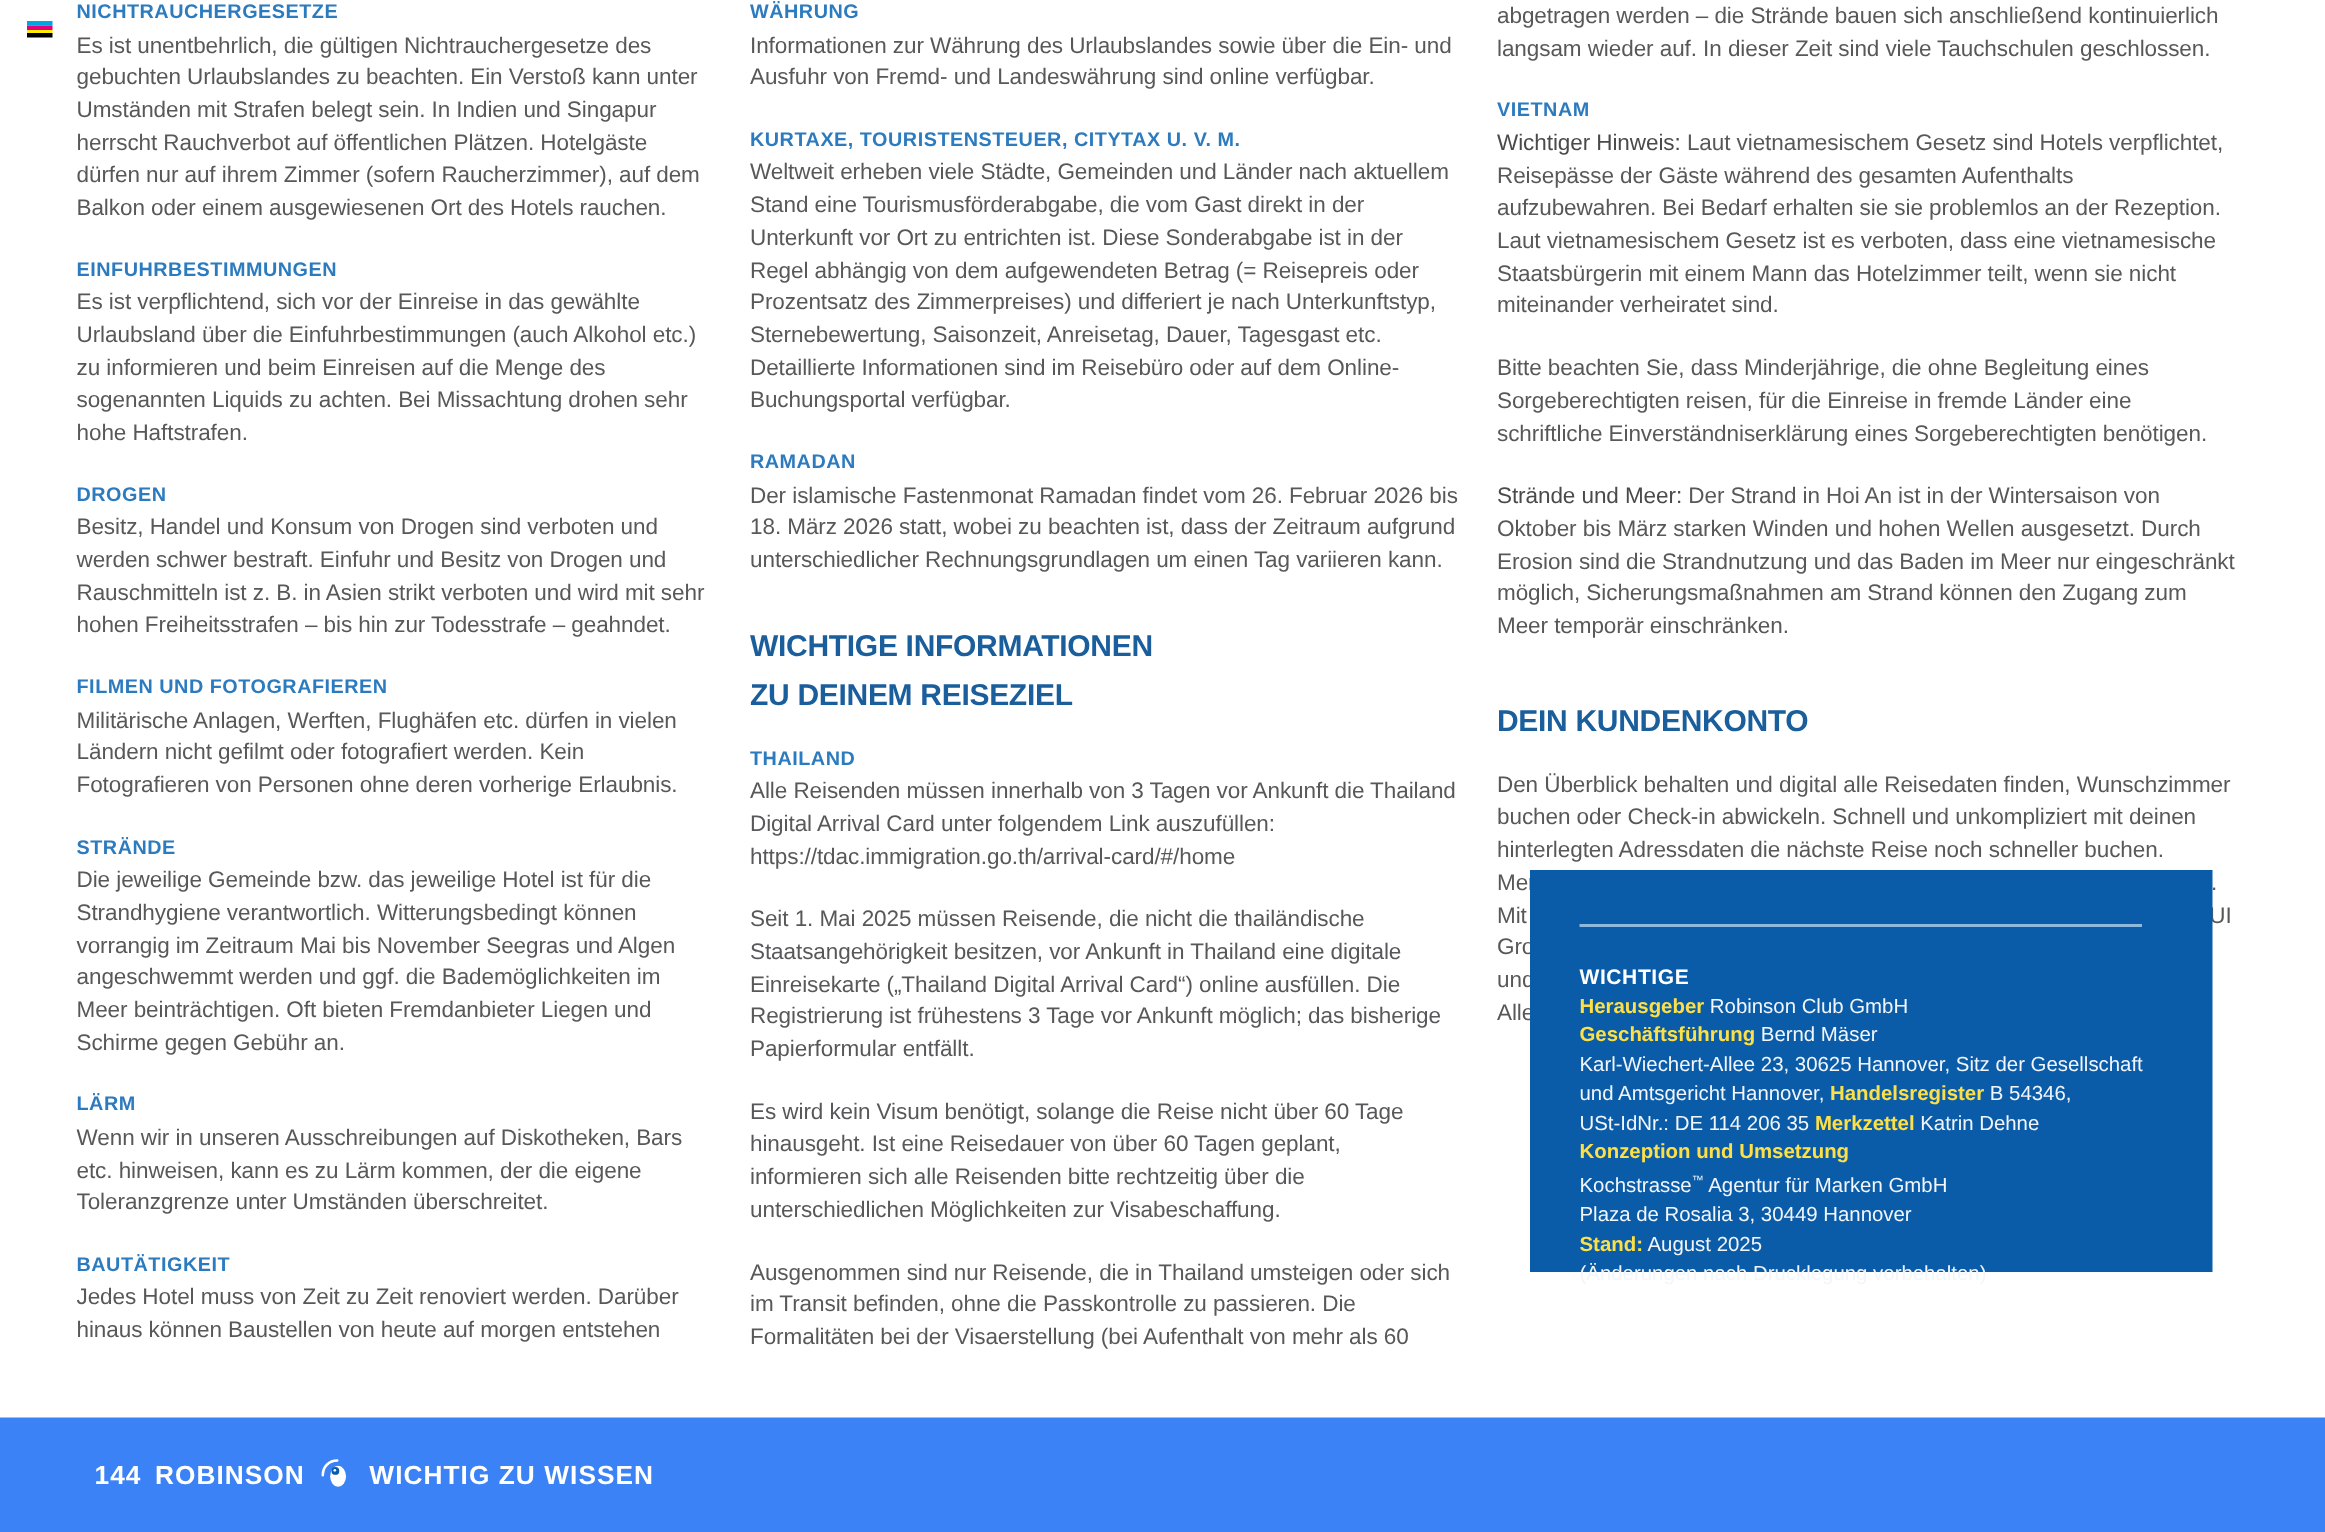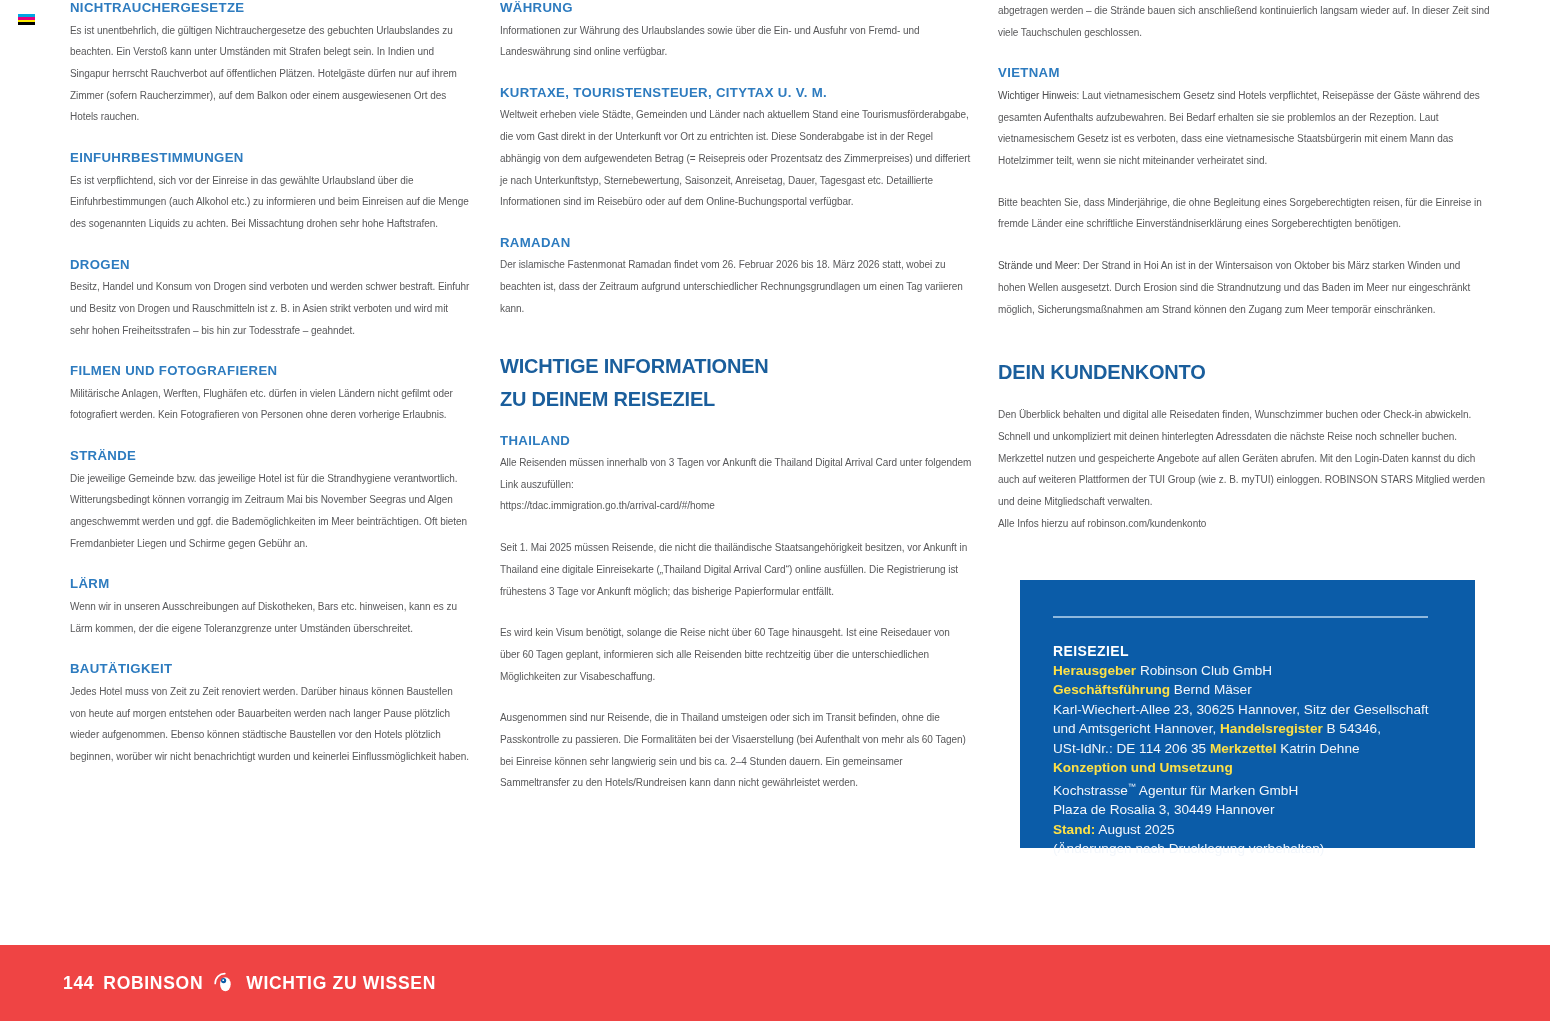--- a/index.html
+++ b/index.html
@@ -38,37 +38,37 @@
     top: 0;
     width: 1550px;
     height: 900px;
     display: flex;
     padding-top: 0px;
   }
   .col {
     position: relative;
     overflow: hidden;
   }
-  .col-1 { width: 490px; padding-left: 70px; padding-right: 20px; }
+  .col-1 { width: 490px; padding-left: 51px; padding-right: 20px; }
   .col-2 { width: 500px; padding-left: 10px; padding-right: 18px; }
   .col-3 { width: 560px; padding-left: 8px; padding-right: 60px; }
 
   h3.sec {
     color: #2d7bbf;
     font-size: 13.2px;
     font-weight: bold;
     letter-spacing: 0.35px;
     line-height: 1.25;
     margin-bottom: 3px;
     text-transform: uppercase;
   }
 
   p.body {
     color: #58585a;
-    font-size: 10px;
+    font-size: 15px;
     line-height: 21.7px;
     letter-spacing: -0.05px;
   }
   p.body + p.body { margin-top: 20px; }
   h3.sec ~ p.body:first-of-type { margin-top: 0; }
 
   .block { margin-bottom: 22px; }
   .block:last-child { margin-bottom: 0; }
 
   b.lead { font-weight: normal; color: #4a4a4c; }
@@ -118,21 +118,21 @@
   .impressum b { font-weight: bold; color: #fde047; }
   .impressum sup { font-size: 8px; vertical-align: super; }
 
   
   .footer {
     position: absolute;
     left: 0;
     bottom: 0;
     width: 1550px;
     height: 76px;
-    background: #ef4444;
+    background: #3b82f6;
     display: flex;
     align-items: center;
     padding-left: 63px;
   }
   .footer .ftxt {
     color: #ffffff;
     font-size: 17.5px;
     font-weight: bold;
     letter-spacing: 0.7px;
     text-transform: uppercase;
@@ -255,21 +255,21 @@
         <span>Den Überblick behalten und digital alle Reisedaten finden, Wunschzimmer buchen oder Check-in abwickeln. Schnell und unkompliziert mit deinen hinterlegten Adressdaten die nächste Reise noch schneller buchen. Merkzettel nutzen und gespeicherte Angebote auf allen Geräten abrufen. Mit den Login-Daten kannst du dich auch auf weiteren Plattformen der TUI Group (wie z. B. myTUI) einloggen. ROBINSON STARS Mitglied werden und deine Mitgliedschaft verwalten.</span><br>
         <span>Alle Infos hierzu auf robinson.com/kundenkonto</span>
       </p>
 
     </div>
 
   </div>
 
   <div class="impressum">
     <div class="rule"></div>
-    <h4>REISEZIEL</h4>
+    <h4>WICHTIGE</h4>
     <p><b>Herausgeber</b><span> Robinson Club GmbH</span></p>
     <p><b>Geschäftsführung</b><span> Bernd Mäser</span></p>
     <p>Karl-Wiechert-Allee 23, 30625 Hannover, Sitz der Gesellschaft</p>
     <p><span>und Amtsgericht Hannover, </span><b>Handelsregister</b><span> B 54346,</span></p>
     <p><span>USt-IdNr.: DE 114 206 35 </span><b>Merkzettel</b><span> Katrin Dehne</span></p>
     <p><b>Konzeption und Umsetzung</b></p>
     <p><span>Kochstrasse</span><sup>™</sup><span> Agentur für Marken GmbH</span></p>
     <p>Plaza de Rosalia 3, 30449 Hannover</p>
     <p><b>Stand:</b><span> August 2025</span></p>
     <p>(Änderungen nach Drucklegung vorbehalten)</p>

